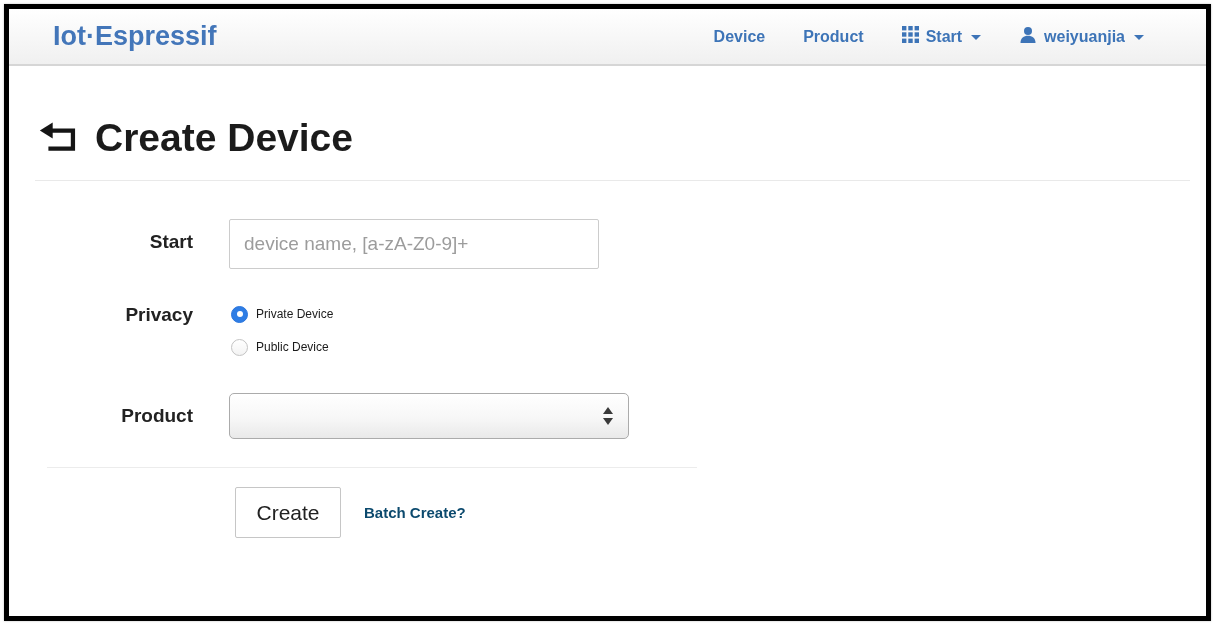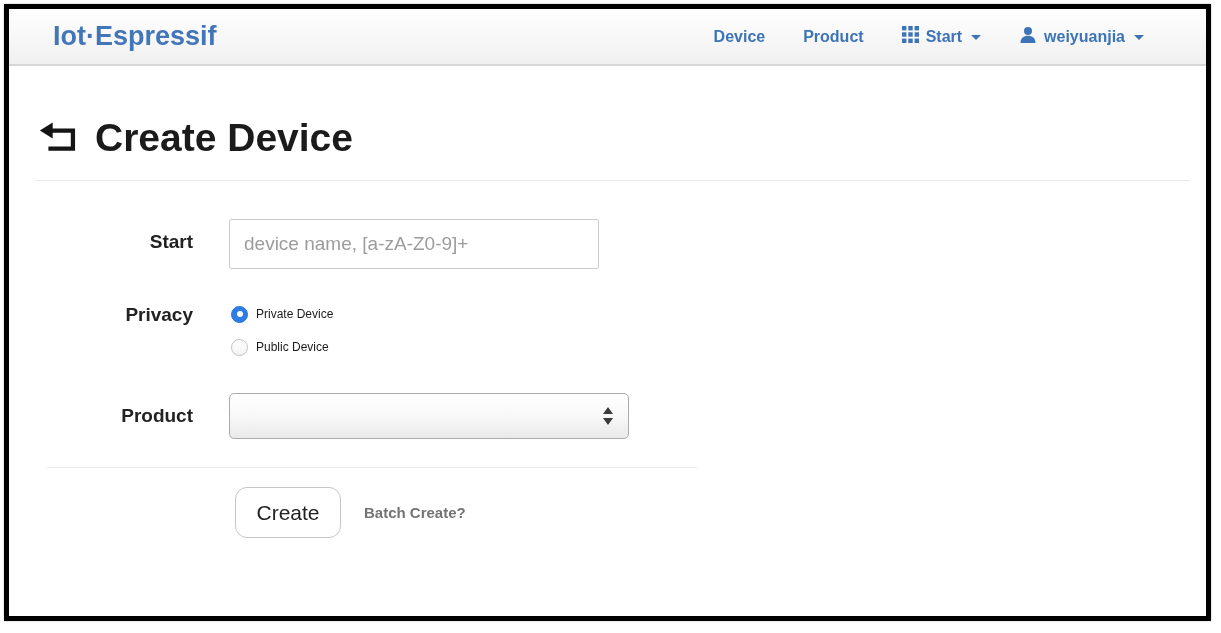--- a/index.html
+++ b/index.html
@@ -176,31 +176,31 @@
   .action-row {
     display: flex;
     align-items: center;
     margin: 19px 0 0 226px;
   }
   .create-btn {
     width: 106px;
     height: 51px;
     background: #ffffff;
     border: 1px solid #c6c6c6;
-    border-radius: 12px;
+    border-radius: 2px;
     font-size: 21px;
     color: #222222;
     font-family: "Liberation Sans", sans-serif;
     cursor: pointer;
   }
   .batch-link {
     margin-left: 23px;
     font-size: 15px;
     font-weight: bold;
-    color: #737373;
+    color: #0c4a6e;
     text-decoration: none;
     cursor: pointer;
   }
 </style>
 </head>
 <body>
 
 <div class="frame">
 
   <header class="navbar">

